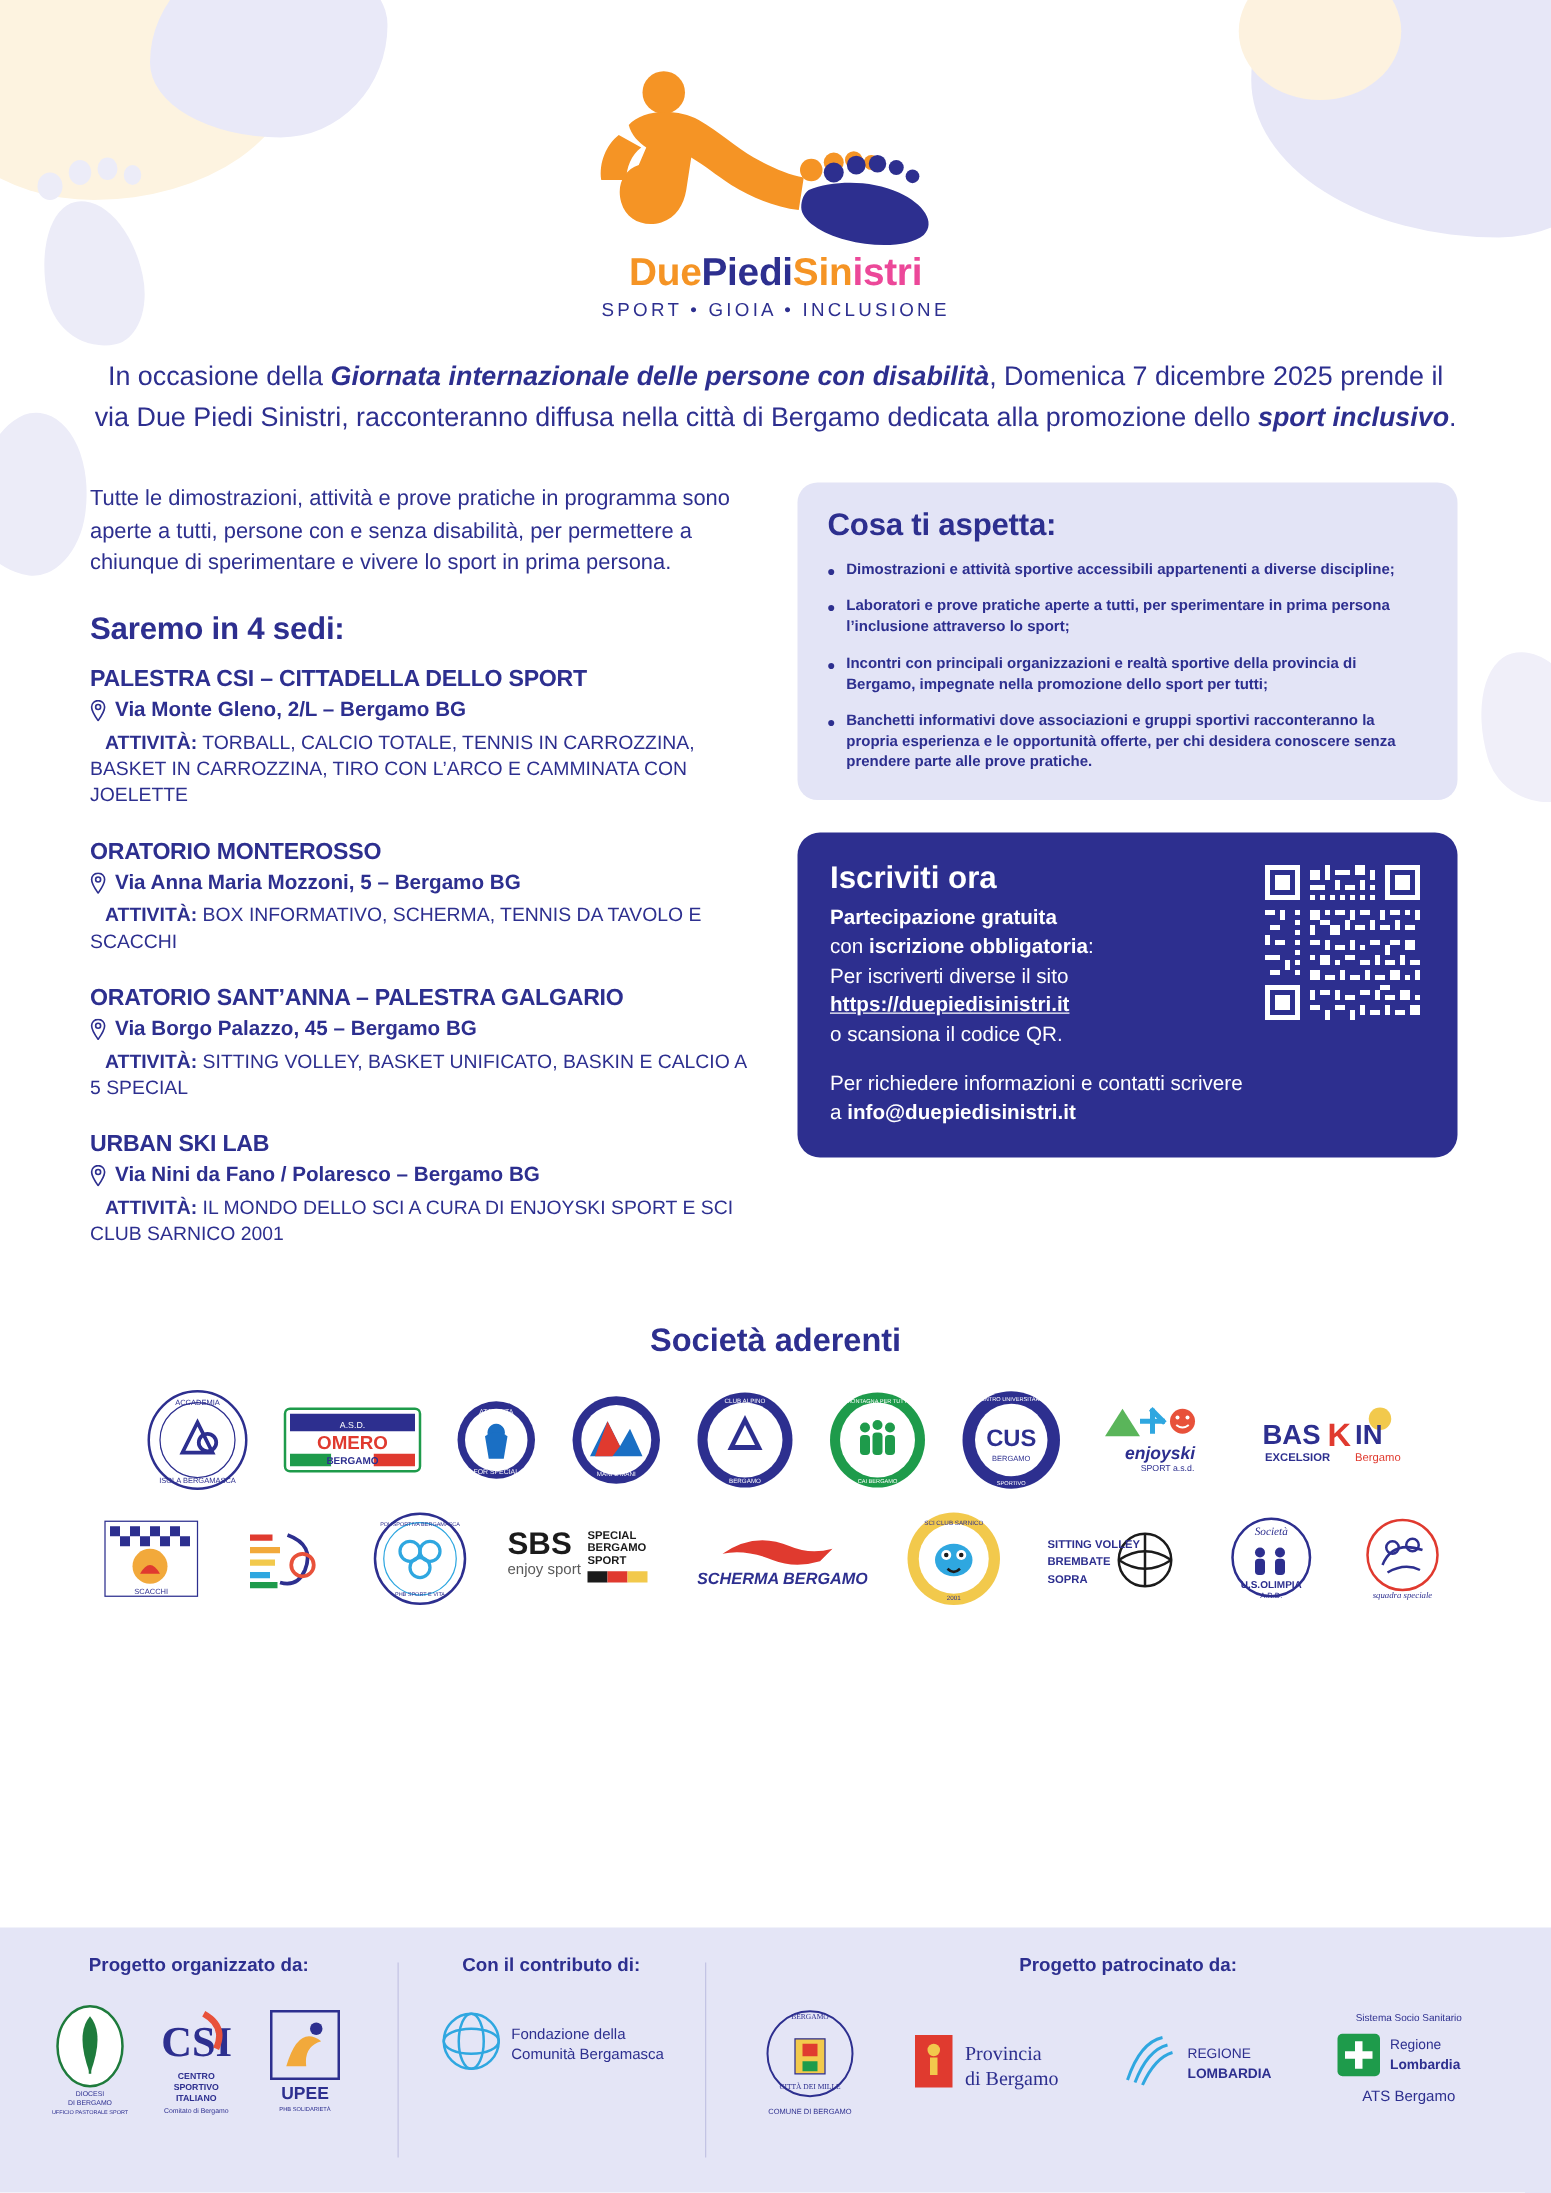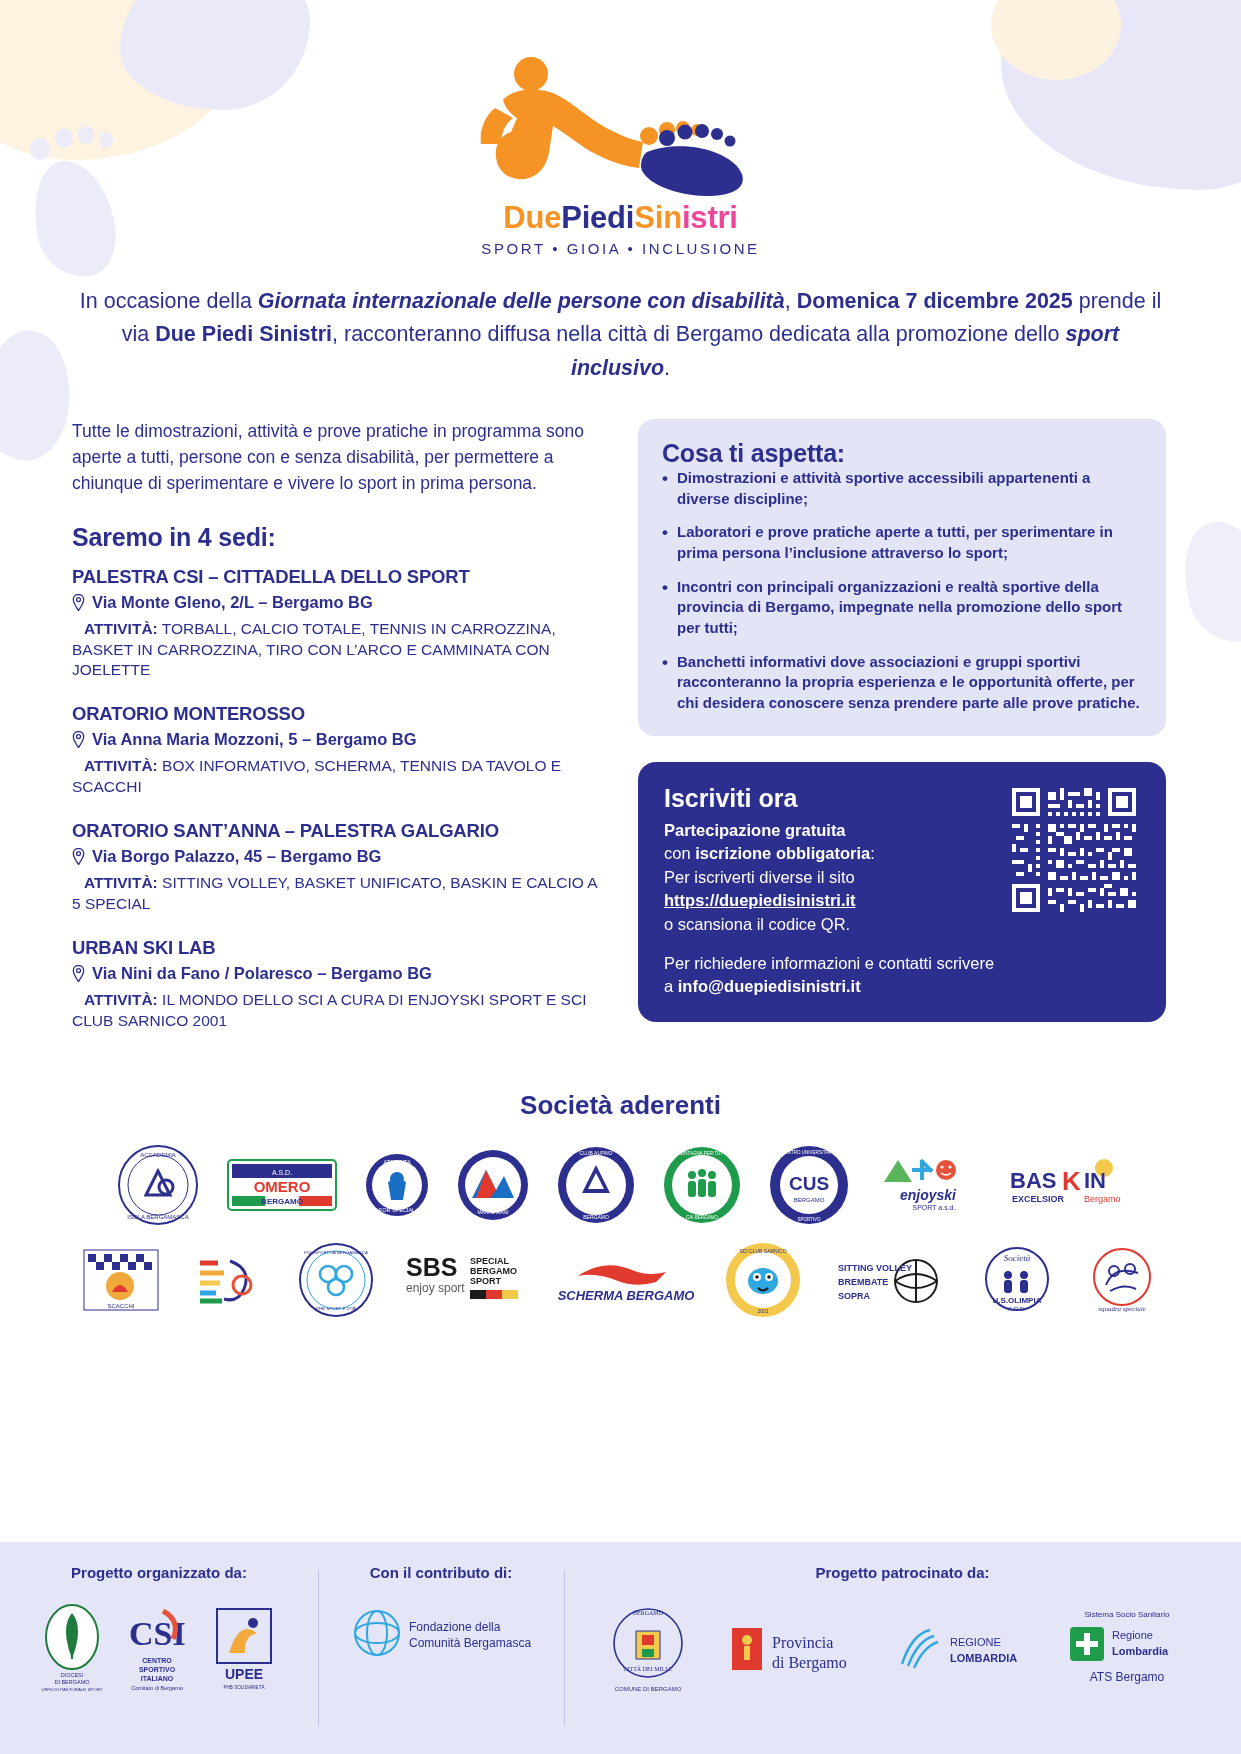--- a/index.html
+++ b/index.html
@@ -48,21 +48,21 @@
   
   .intro {
     position: relative; z-index: 2;
     margin: 28px 72px 0 72px;
     text-align: center;
     font-size: 21.5px;
     line-height: 1.55;
     color: #2d2f8f;
     font-weight: 400;
   }
-  .intro .b { font-weight: bold; }
+  .intro .b { font-weight: normal; }
   .intro .bi { font-weight: bold; font-style: italic; }
   .intro .i { font-style: italic; font-weight: bold; }
 
   
   .body-grid {
     position: relative; z-index: 2;
     display: flex;
     gap: 36px;
     margin: 34px 72px 0 72px;
   }
@@ -83,26 +83,26 @@
   .venue-act { font-size: 15.5px; margin-top: 7px; line-height: 1.35; color: #2d2f8f; }
   .venue-act b { font-weight: bold; margin-left: 12px; }
 
   
   .card-expect {
     background: #e3e4f6;
     border-radius: 16px;
     padding: 20px 24px 22px 24px;
   }
   .card-title {
-    font-size: 25px; font-weight: bold; color: #2d2f8f; letter-spacing: -0.2px;
+    font-size: 25px; font-weight: bold; color: #2d2f8f; margin-bottom: 12px; letter-spacing: -0.2px;
   }
   .bullets { list-style: none; }
   .bullets li {
     position: relative; padding-left: 15px; margin-bottom: 13px;
-    font-size: 15px; line-height: 1.38; font-weight: bold; color: #2d2f8f;
+    font-size: 12px; line-height: 1.38; font-weight: bold; color: #2d2f8f;
   }
   .bullets li:last-child { margin-bottom: 0; }
   .bullets li:before {
     content: "•"; position: absolute; left: 0; top: -1px; font-size: 17px;
   }
 
   .card-signup {
     margin-top: 26px;
     background: #2d2f8f;
     border-radius: 18px;

